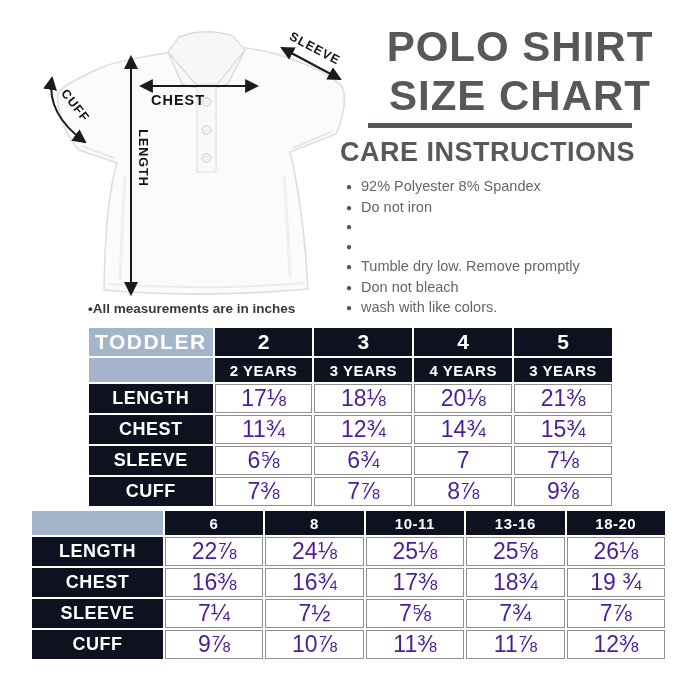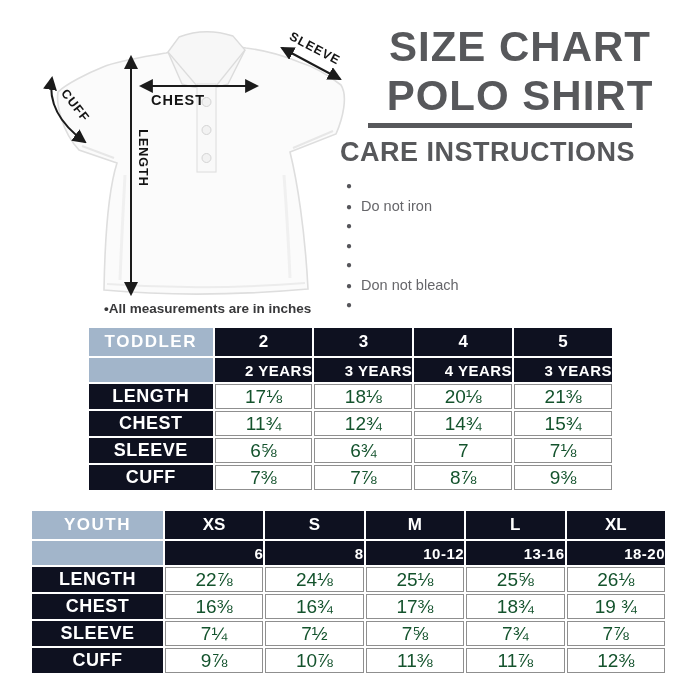--- a/index.html
+++ b/index.html
@@ -18,34 +18,34 @@
     font-weight:bold;font-size:27px;color:#57585b;letter-spacing:.5px;
   }
   .care-list{
     position:absolute;left:346px;top:177px;width:350px;margin:0;padding:0;list-style:none;
   }
   .care-list li{
     display:flex;align-items:baseline;font-size:14.5px;line-height:19.5px;color:#66666a;
   }
   .care-list .bullet{font-size:10px;color:#55555a;margin-right:9px;position:relative;top:-1px;}
   
-  .note{position:absolute;left:104px;top:301px;font-size:13.5px;font-weight:bold;color:#39393b;}
+  .note{position:absolute;left:88px;top:301px;font-size:13.5px;font-weight:bold;color:#39393b;}
   
   table.size-table{
     position:absolute;border-collapse:separate;border-spacing:2px;table-layout:fixed;
   }
   table.toddler{left:87px;top:326px;width:527px;}
   table.youth{left:30px;top:509px;width:637px;}
   .size-table td{padding:0;text-align:center;vertical-align:middle;overflow:hidden;}
   td.navy{background:#0e1120;color:#ffffff;font-weight:bold;}
   td.group{background:#a2b5ca;color:#ffffff;font-weight:bold;font-size:19px;letter-spacing:1.5px;}
-  td.size{font-size:17px;height:28px;}
-  td.sub{font-size:15px;height:24px;letter-spacing:.5px;text-align:right;}
+  td.size{font-size:21px;height:28px;}
+  td.sub{font-size:15px;height:24px;letter-spacing:.5px;}
   td.rowlabel{font-size:18px;height:25px;letter-spacing:.5px;}
-  td.val{background:#ffffff;border:1px solid #8f8f8f;font-size:19px;color:#14532d;}
+  td.val{background:#ffffff;border:1px solid #8f8f8f;font-size:23px;color:#4c1d95;}
   
   .shirt-svg{position:absolute;left:20px;top:16px;}
   .shirt-svg text{font-family:"Liberation Sans","DejaVu Sans",sans-serif;font-weight:bold;fill:#141414;}
 </style>
 </head>
 <body>
 
 <div class="canvas">
 
   <svg class="shirt-svg" width="345" height="310" viewBox="20 16 345 310" xmlns="http://www.w3.org/2000/svg">
@@ -96,49 +96,52 @@
       <path d="M52,78 Q46,114 85,142" stroke="#1b1b1b" stroke-width="2" fill="none" marker-start="url(#ah)" marker-end="url(#ah)"></path>
     </g>
 
     <text x="151" y="105" font-size="14.5" letter-spacing="1">CHEST</text>
     <text transform="rotate(90 139 158)" x="139" y="158" text-anchor="middle" font-size="12.5" letter-spacing="1">LENGTH</text>
     <text transform="rotate(28 313 52)" x="313" y="52" text-anchor="middle" font-size="12.5" letter-spacing="1">SLEEVE</text>
     <text transform="rotate(52 72 108)" x="72" y="108" text-anchor="middle" font-size="12.5" letter-spacing="1">CUFF</text>
   </svg>
 
   <div class="title">
+    <div>POLO SHIRT</div>
     <div>SIZE CHART</div>
-    <div>POLO SHIRT</div>
   </div>
   <div class="title-underline"></div>
   <div class="care-heading">CARE INSTRUCTIONS</div>
 
   <ul class="care-list">
     <li>
         <span class="bullet">●</span>
+        <span>92% Polyester 8% Spandex</span>
       </li>
     <li>
         <span class="bullet">●</span>
         <span>Do not iron</span>
       </li>
     <li>
         <span class="bullet">●</span>
       </li>
     <li>
         <span class="bullet">●</span>
       </li>
     <li>
         <span class="bullet">●</span>
+        <span>Tumble dry low. Remove promptly</span>
       </li>
     <li>
         <span class="bullet">●</span>
         <span>Don not bleach</span>
       </li>
     <li>
         <span class="bullet">●</span>
+        <span>wash with like colors.</span>
       </li>
   </ul>
 
   <div class="note">•All measurements are in inches</div>
 
   <table class="size-table toddler">
     <colgroup>
         <col style="width:24%">
         <col style="width:19%">
         <col style="width:19%">
@@ -195,32 +198,24 @@
     <colgroup>
         <col style="width:21%">
         <col style="width:15.8%">
         <col style="width:15.8%">
         <col style="width:15.8%">
         <col style="width:15.8%">
         <col style="width:15.8%">
       </colgroup>
     <tbody>
       <tr>
-        <td class="group size">YOUTH</td>
-        <td class="navy size">XS</td>
-        <td class="navy size">S</td>
-        <td class="navy size">M</td>
-        <td class="navy size">L</td>
-        <td class="navy size">XL</td>
-      </tr>
-      <tr>
         <td class="group sub"></td>
         <td class="navy sub">6</td>
         <td class="navy sub">8</td>
-        <td class="navy sub">10-12</td>
+        <td class="navy sub">10-11</td>
         <td class="navy sub">13-16</td>
         <td class="navy sub">18-20</td>
       </tr>
       <tr>
         <td class="navy rowlabel">LENGTH</td>
         <td class="val">22⅞</td>
         <td class="val">24⅛</td>
         <td class="val">25⅛</td>
         <td class="val">25⅝</td>
         <td class="val">26⅛</td>

